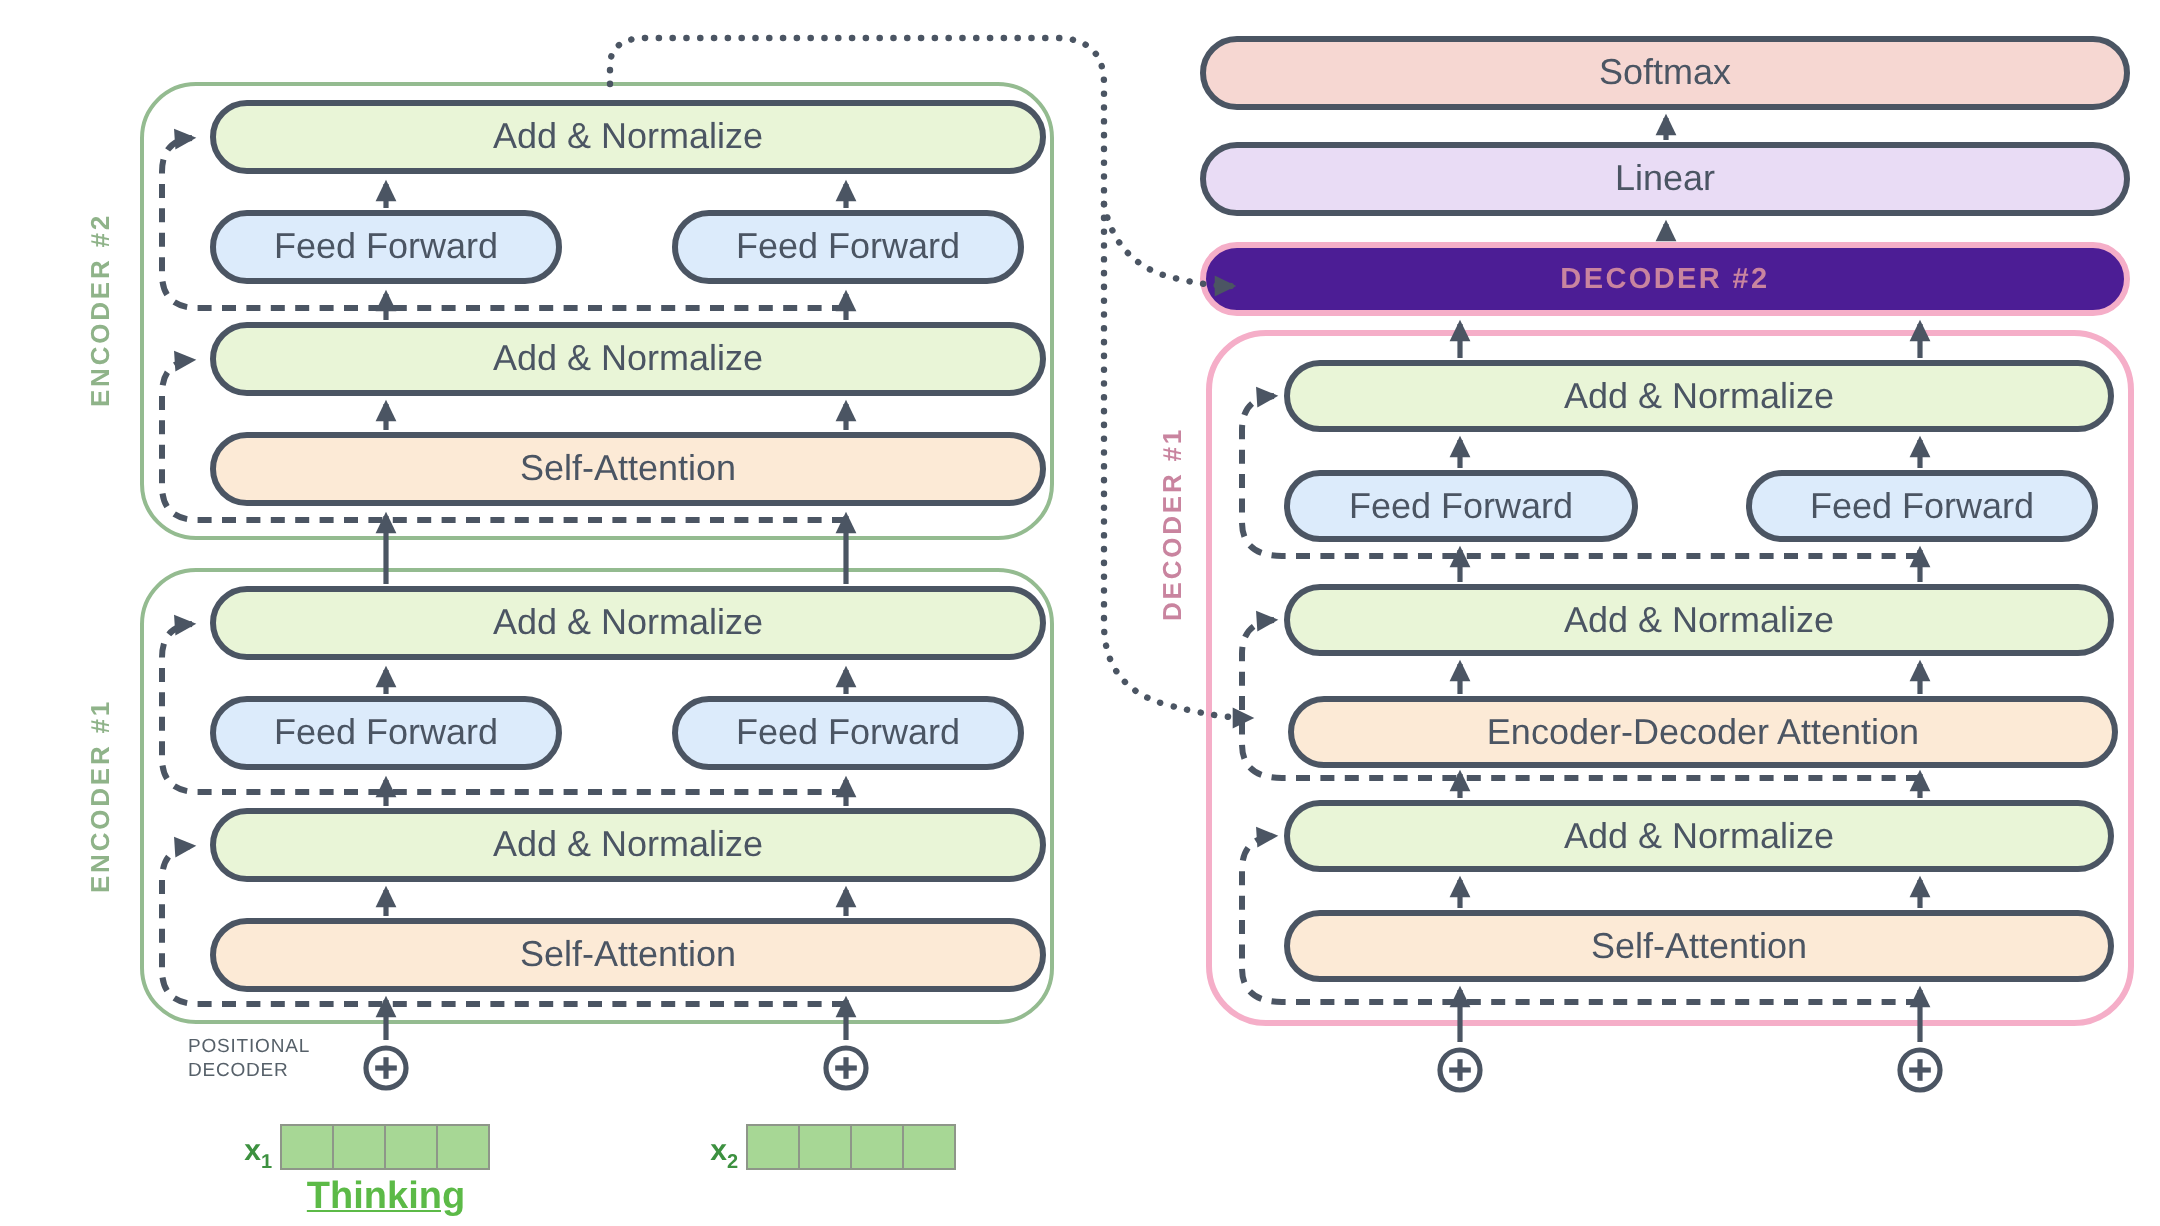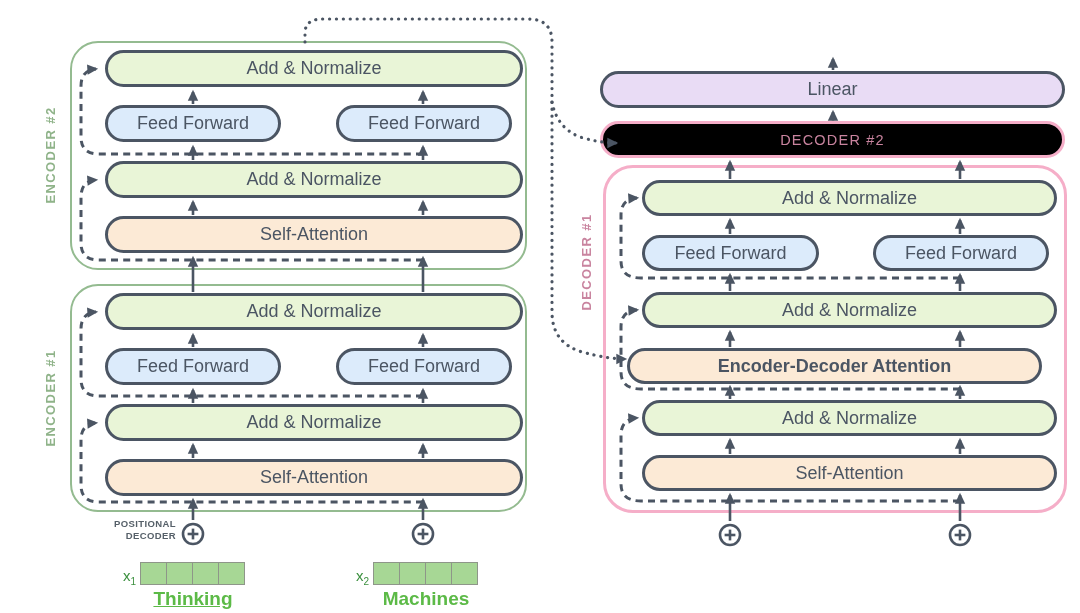--- a/index.html
+++ b/index.html
@@ -13,29 +13,29 @@
           font-family:"Liberation Sans", sans-serif;color:var(--stroke-dark);}
   .box{position:absolute;box-sizing:border-box;border-radius:28px;background:transparent;}
   .ebox{border:2.5px solid var(--encoder-border);}
   .dbox{border:3px solid var(--decoder-border);border-radius:30px;}
   .pill{position:absolute;box-sizing:border-box;border:3px solid var(--stroke-dark);
         border-radius:999px;display:flex;align-items:center;justify-content:center;
         font-size:18px;color:var(--stroke-dark);background:#fff;}
   .green{background:var(--green-fill);} .blue{background:var(--blue-fill);}
   .orange{background:var(--orange-fill);} .salmon{background:var(--salmon-fill);}
   .purple{background:var(--purple-fill);text-align:center;}
-  .pillpink{border:3px solid var(--decoder-border);background:#000000;color:var(--decoder-label);
-            font-weight:400;font-size:14.5px;letter-spacing:1.2px;}
+  .pillpink{border:3px solid var(--decoder-border);background:#4c1d95;color:var(--decoder-label);
+            font-weight:700;font-size:14.5px;letter-spacing:1.2px;}
   .vlabel{position:absolute;transform:translate(-50%,-50%) rotate(-90deg);white-space:nowrap;
           font-size:13px;font-weight:700;letter-spacing:1.4px;}
   .enc-l{color:var(--encoder-label);} .dec-l{color:var(--decoder-label);}
-  .posenc{position:absolute;left:94px;top:518px;width:82px;text-align:right;
-          font-size:9.5px;line-height:11.5px;font-weight:700;letter-spacing:.4px;color:var(--pos-enc-gray);}
+  .posenc{position:absolute;left:94px;top:518px;width:82px;text-align:left;
+          font-size:9.5px;line-height:11.5px;font-weight:400;letter-spacing:.4px;color:var(--pos-enc-gray);}
   .plus{position:absolute;width:24px;height:24px;}
-  .xlab{position:absolute;width:24px;text-align:right;font-size:15px;font-weight:400;color:var(--x-label-green);}
+  .xlab{position:absolute;width:24px;text-align:right;font-size:15px;font-weight:700;color:var(--x-label-green);}
   .xlab sub{font-size:10px;}
   .cells{position:absolute;display:flex;border:1.6px solid var(--embed-border);}
   .cell{width:25px;height:21px;background:var(--embed-fill);border-right:1.6px solid var(--embed-border);}
   .cell:last-child{border-right:none;}
   .token{position:absolute;width:130px;text-align:center;font-size:19px;font-weight:700;color:var(--token-green);}
   svg.overlay{position:absolute;left:0;top:0;pointer-events:none;}
   .arrow line{stroke:var(--stroke-dark);stroke-width:2.6;marker-end:url(#arr);}
   .dash path{stroke:var(--stroke-dark);stroke-width:3;fill:none;stroke-dasharray:7 5.2;marker-end:url(#arr);}
   .dots path{stroke:var(--stroke-dark);stroke-width:3.2;fill:none;stroke-dasharray:0.1 6.8;
              stroke-linecap:round;marker-end:url(#arr);}
@@ -60,28 +60,29 @@
   <div class="pill blue" style="left:336px;top:105px;width:176px;height:37px;">Feed Forward</div>
   <div class="pill green" style="left:105px;top:161px;width:418px;height:37px;">Add &amp; Normalize</div>
   <div class="pill orange" style="left:105px;top:216px;width:418px;height:37px;">Self-Attention</div>
 
   <div class="pill green" style="left:105px;top:293px;width:418px;height:37px;">Add &amp; Normalize</div>
   <div class="pill blue" style="left:105px;top:348px;width:176px;height:37px;">Feed Forward</div>
   <div class="pill blue" style="left:336px;top:348px;width:176px;height:37px;">Feed Forward</div>
   <div class="pill green" style="left:105px;top:404px;width:418px;height:37px;">Add &amp; Normalize</div>
   <div class="pill orange" style="left:105px;top:459px;width:418px;height:37px;">Self-Attention</div>
 
+  <div class="pill salmon" style="left:600px;top:18px;width:465px;height:37px;">Softmax</div>
   <div class="pill purple" style="left:600px;top:71px;width:465px;height:37px;">Linear</div>
   <div class="pill pillpink" style="left:600px;top:121px;width:465px;height:37px;">DECODER #2</div>
 
   <div class="pill green" style="left:642px;top:180px;width:415px;height:36px;">Add &amp; Normalize</div>
   <div class="pill blue" style="left:642px;top:235px;width:177px;height:36px;">Feed Forward</div>
   <div class="pill blue" style="left:873px;top:235px;width:176px;height:36px;">Feed Forward</div>
   <div class="pill green" style="left:642px;top:292px;width:415px;height:36px;">Add &amp; Normalize</div>
-  <div class="pill orange" style="left:627px;top:348px;width:415px;height:36px;font-weight:bold;">Encoder-Decoder Attention</div>
+  <div class="pill orange" style="left:644px;top:348px;width:415px;height:36px;">Encoder-Decoder Attention</div>
   <div class="pill green" style="left:642px;top:400px;width:415px;height:36px;">Add &amp; Normalize</div>
   <div class="pill orange" style="left:642px;top:455px;width:415px;height:36px;">Self-Attention</div>
 
   <div class="posenc">
     <div>POSITIONAL</div>
     <div>DECODER</div>
   </div>
 
   <div class="plus" style="left:181px;top:522px;">
     <svg width="24" height="24" viewBox="0 0 24 24">
@@ -121,21 +122,20 @@
   </div>
   <div class="token" style="left:128px;top:588px;text-decoration:underline;">Thinking</div>
 
   <div class="xlab" style="left:345px;top:567px;"><span>x</span><sub>2</sub></div>
   <div class="cells" style="left:373px;top:562px;">
     <div class="cell"></div>
       <div class="cell"></div>
       <div class="cell"></div>
       <div class="cell"></div>
   </div>
-  <div class="token" style="left:361px;top:588px;">Machines</div>
 
   <svg class="overlay" width="1080" height="613" viewBox="0 0 1080 613">
     <defs>
       <marker id="arr" markerUnits="userSpaceOnUse" markerWidth="13" markerHeight="13" viewBox="0 0 12 12" refX="9" refY="6" orient="auto">
         <path d="M1,1.2 L11,6 L1,10.8 Z"></path>
       </marker>
     </defs>
 
     <g class="arrow">
 

